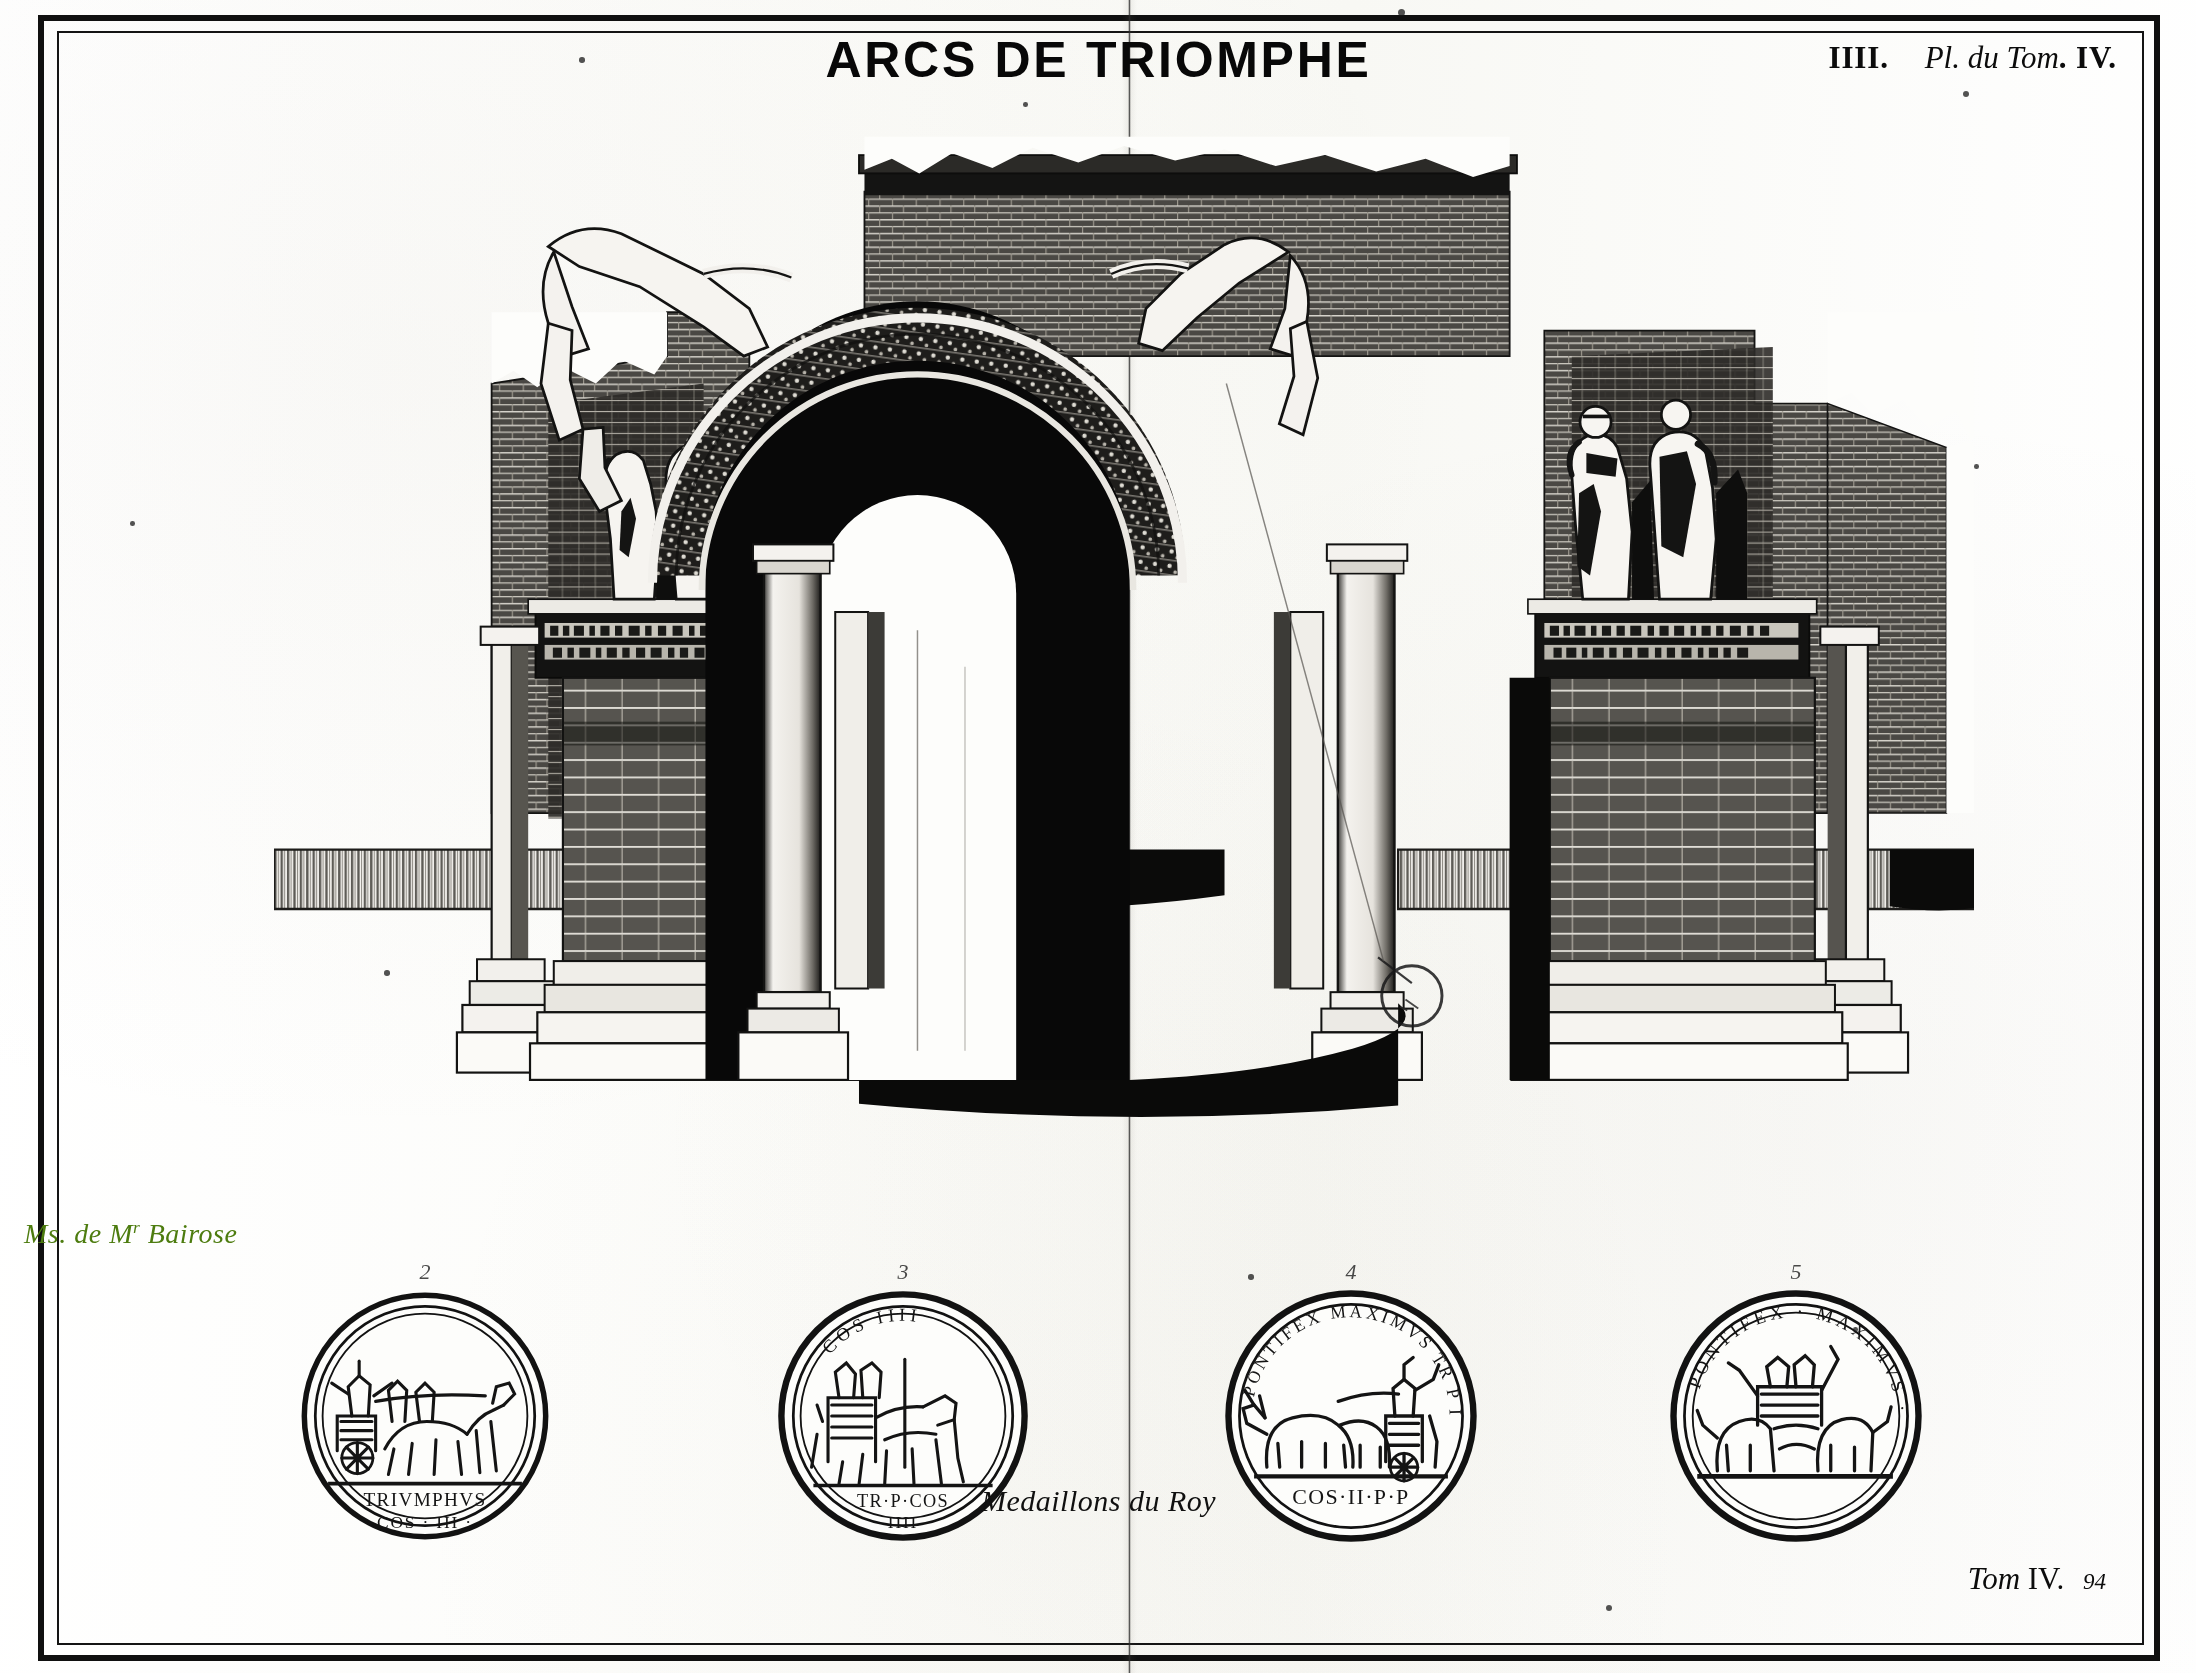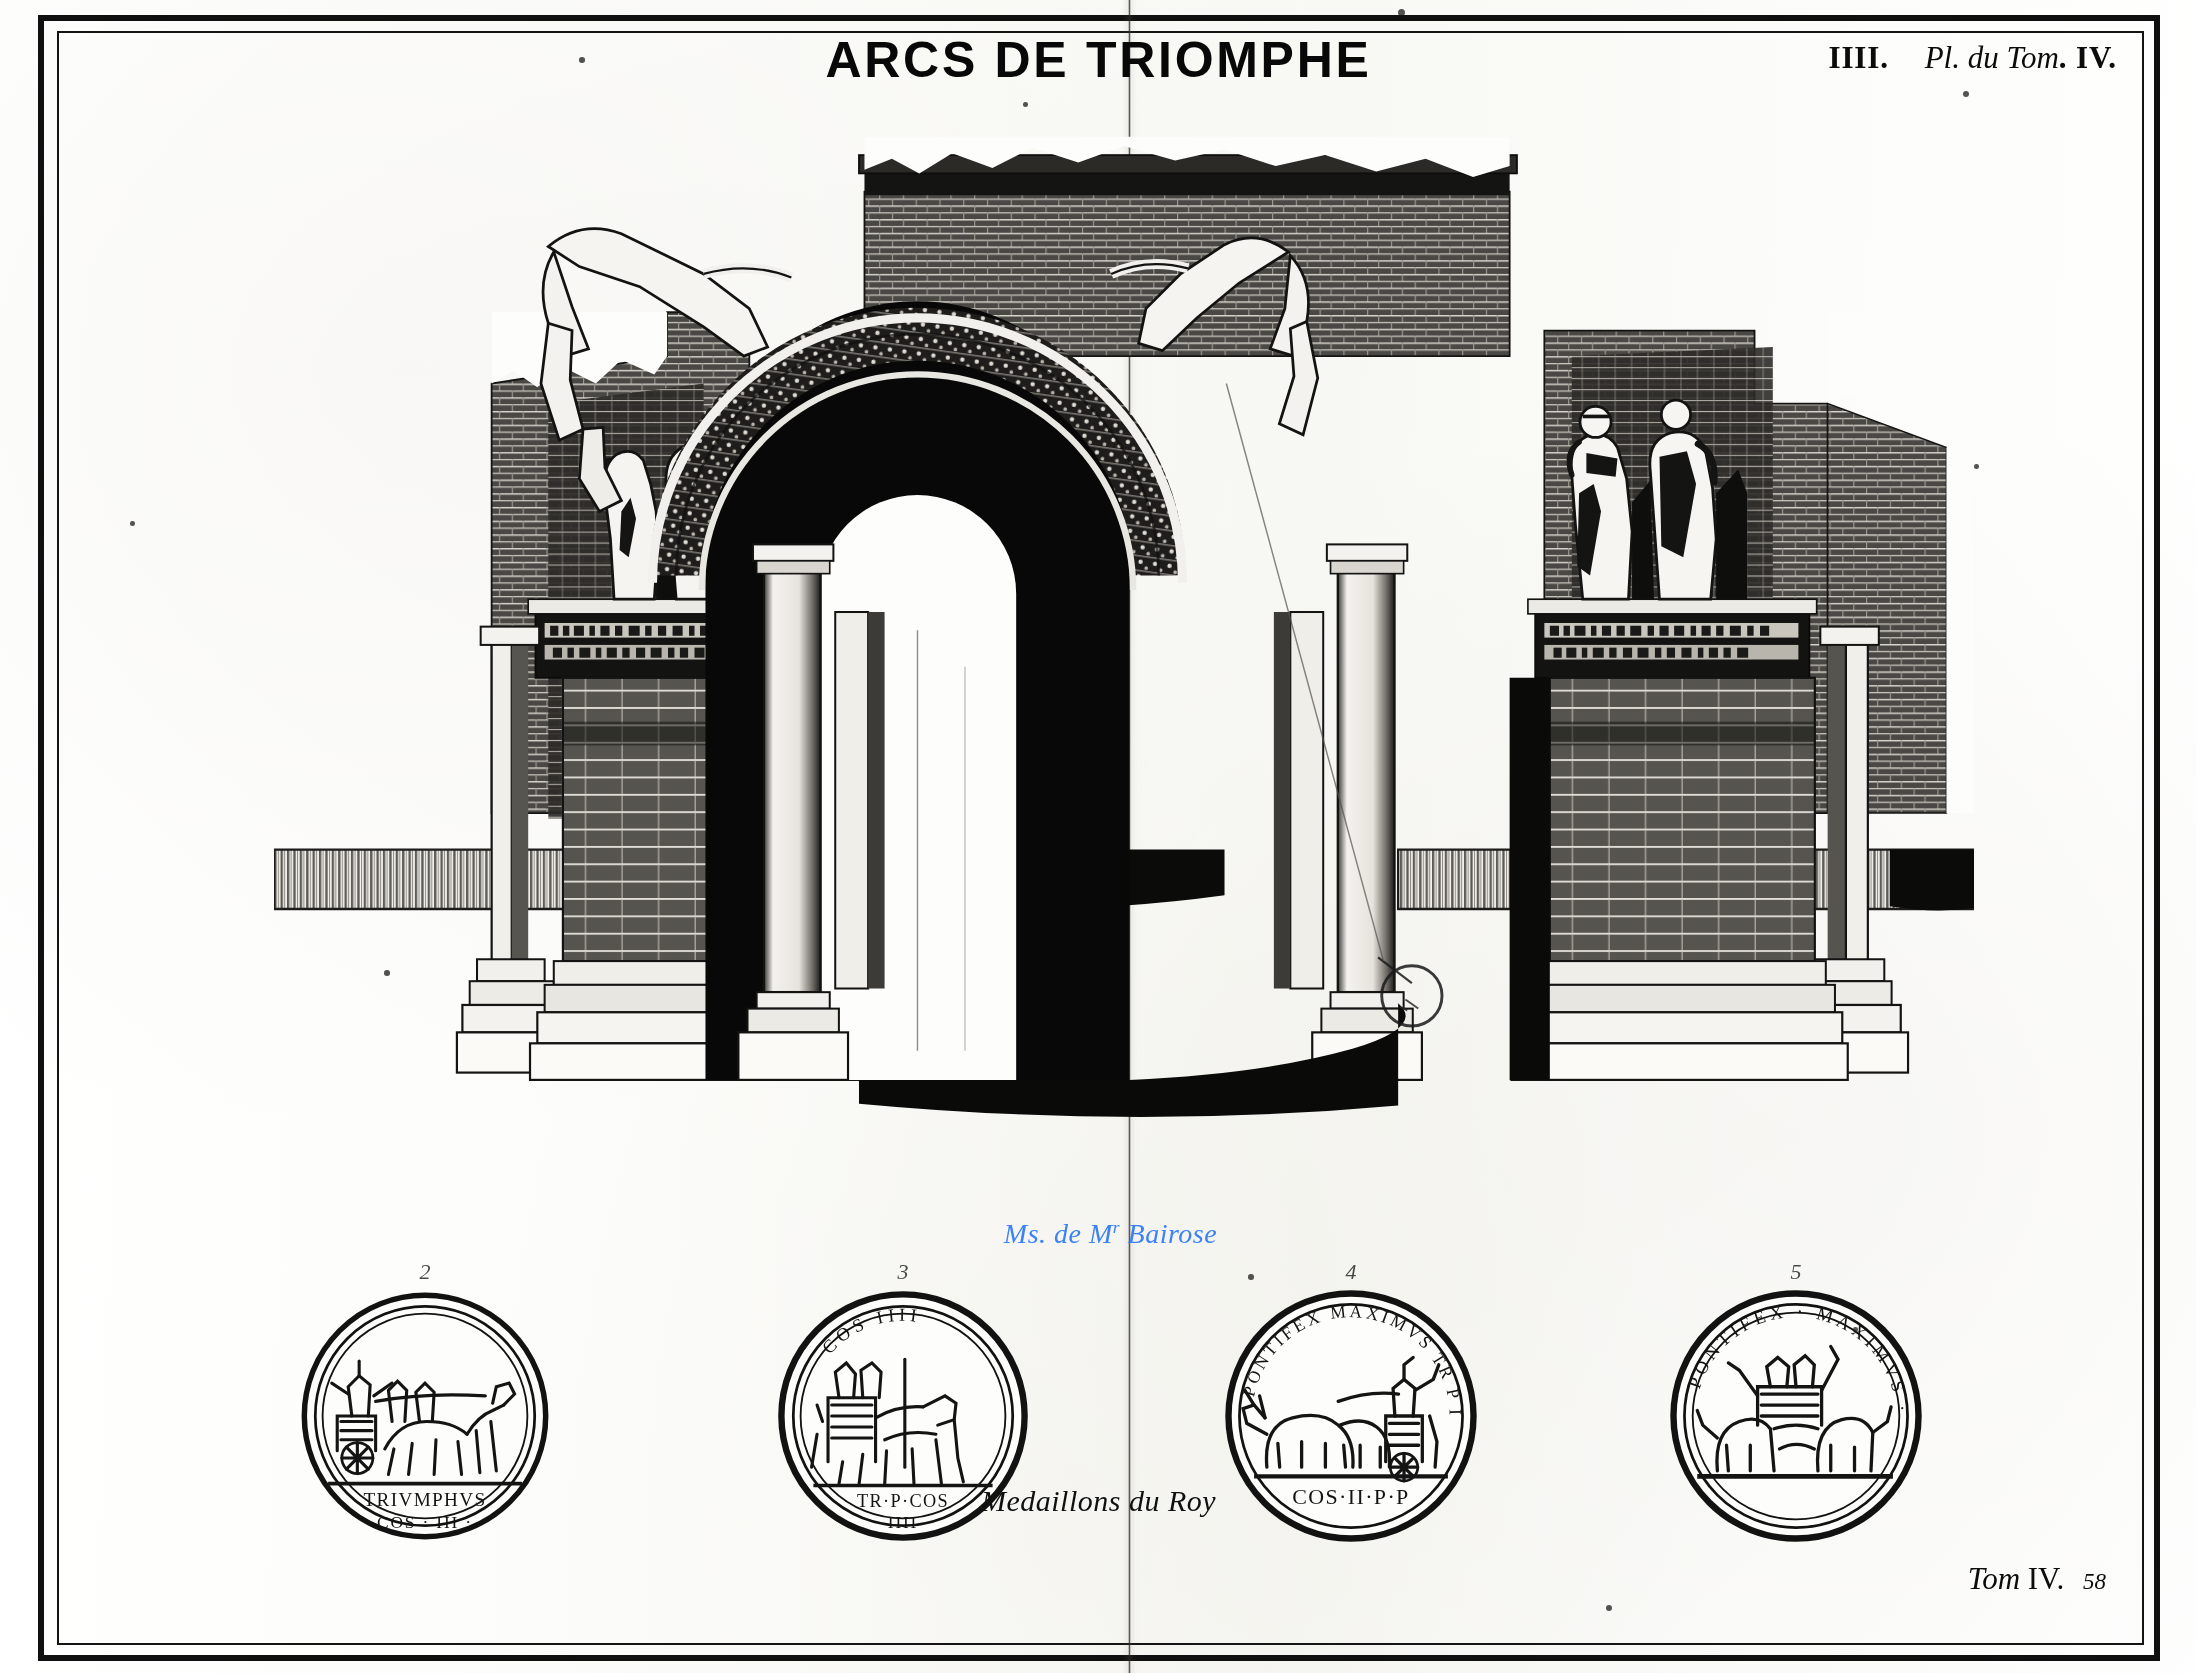--- a/index.html
+++ b/index.html
@@ -63,23 +63,23 @@
   .plate-ref .ital{font-style:italic;font-family:"Liberation Serif",serif;margin-left:28px;}
 
   
   .arch-stage{
     position:absolute;left:274px;top:82px;width:1700px;height:1124px;
   }
   .arch-stage svg{display:block;width:100%;height:100%;}
 
   
   .cap-arch{
-    position:absolute;left:0;right:0;top:1217px;text-align:center;
+    position:absolute;left:0;right:0;top:1217px;text-align:left;
     font-style:italic;font-size:28px;letter-spacing:0.5px;
-    font-family:"Liberation Serif",serif;color:#3b82f6;margin-left:24px;
+    font-family:"Liberation Serif",serif;color:#4d7c0f;margin-left:24px;
   }
   .cap-arch .sup{font-size:17.4px;vertical-align:super;}
   .cap-bottom{
     position:absolute;left:0;right:0;top:1484px;text-align:center;
     font-style:italic;font-size:30px;letter-spacing:0.5px;color:#101010;
   }
   .cap-tome{
     position:absolute;right:91px;top:1561px;
     font-size:31px;color:#0c0c0c;white-space:nowrap;
   }
@@ -558,21 +558,21 @@
         <path d="M32 206 L246 206" stroke="#141414" stroke-width="5"></path>
       </svg>
     </div>
   </div>
 
   <div class="cap-bottom">Medaillons du Roy</div>
 
   <div class="cap-tome">
     <span class="ital">Tom</span>
     <span>IV.</span>
-    <span class="pg">58</span>
+    <span class="pg">94</span>
   </div>
 
   <div class="fleck" style="left:579px;top:57px;width:5.5px;height:5.5px;"></div>
   <div class="fleck" style="left:1023px;top:102px;width:4.6px;height:4.6px;"></div>
   <div class="fleck" style="left:1963px;top:91px;width:6.4px;height:6.4px;"></div>
   <div class="fleck" style="left:1398px;top:9.1px;width:7.3px;height:7.3px;"></div>
   <div class="fleck" style="left:130px;top:521px;width:4.6px;height:4.6px;"></div>
   <div class="fleck" style="left:384px;top:970px;width:5.5px;height:5.5px;"></div>
   <div class="fleck" style="left:1974px;top:464px;width:4.6px;height:4.6px;"></div>
   <div class="fleck" style="left:1248px;top:1274px;width:5.5px;height:5.5px;"></div>

